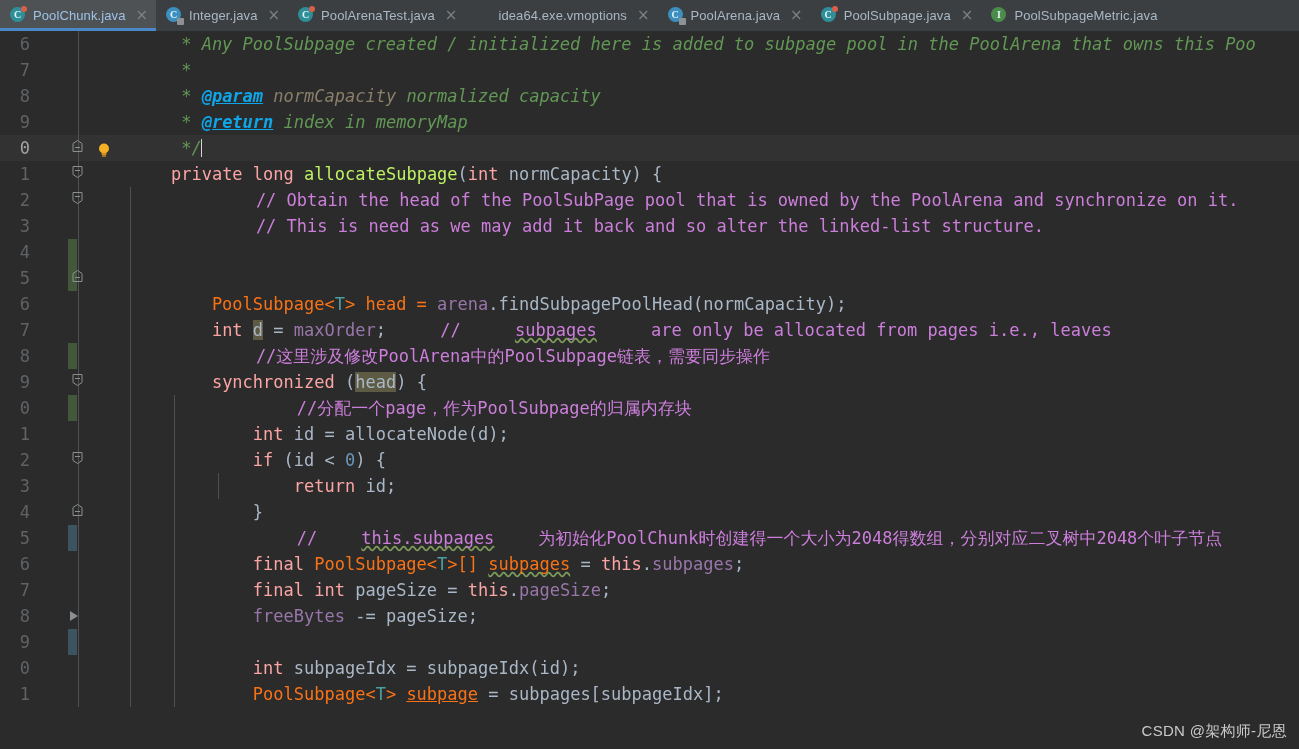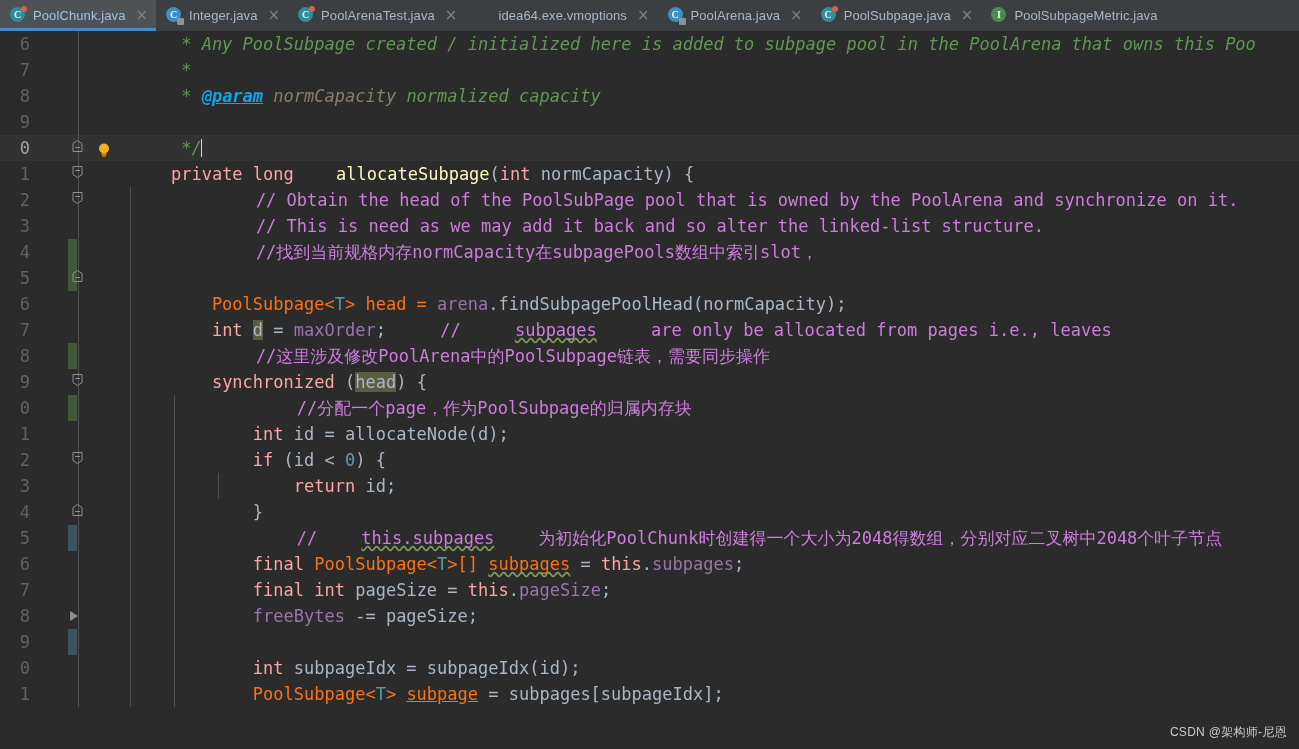--- a/index.html
+++ b/index.html
@@ -163,37 +163,37 @@
   
   .c-doc      { color: #629755; font-style: italic; }
   .c-doctag   { color: #0ea5e9; font-style: italic; font-weight: bold; text-decoration: underline; }
   .c-docval   { color: #8a7f6a; font-style: italic; }
   .c-comment  { color: #cc7edb; margin-left: 44px; }
   .c-kw       { color: #fca5a5; }
   .c-type     { color: #f97316; }
   .c-gen      { color: #4d9e9e; }
   .c-ident    { color: #a9b7c6; }
   .c-field    { color: #9876aa; }
-  .c-method   { color: #fef9c3; margin-left: 32px; }
+  .c-method   { color: #bef264; }
   .c-num      { color: #6897bb; }
   .c-punc     { color: #a9b7c6; }
   .hl         { background: #5d5b43; }
   .warn       { text-decoration: underline wavy #7c9a5a; text-decoration-skip-ink: none; }
   .under      { text-decoration: underline; }
   .caret {
     display: inline-block; width: 1px; height: 18px;
     background: #d4d4d4; vertical-align: -3px;
     margin: 0 -1px;
   }
 
   
   .watermark {
     position: absolute; right: 12px; bottom: 8px;
     font-family: "Liberation Sans", sans-serif;
-    font-size: 12px;
+    font-size: 15px;
     color: #c9c9c9;
     letter-spacing: 0.3px;
   }
 </style>
 </head>
 <body>
 
 <div class="ide">
 
   <div class="tabbar" id="tabbar">
@@ -249,39 +249,39 @@
         </span>
         <span class="tab-label">PoolSubpageMetric.java</span>
       </div>
     </div>
 
   <div class="editor">
     <div class="rows" id="rows">
         <div class="row"><div class="vline"></div><div class="gutter-num">6</div><div class="code"><span class="c-doc">     * Any PoolSubpage created / initialized here is added to subpage pool in the PoolArena that owns this Poo</span></div></div>
         <div class="row"><div class="vline"></div><div class="gutter-num">7</div><div class="code"><span class="c-doc">     *</span></div></div>
         <div class="row"><div class="vline"></div><div class="gutter-num">8</div><div class="code"><span class="c-doc">     * </span><span class="c-doctag">@param</span><span class="c-docval"> normCapacity</span><span class="c-doc"> normalized capacity</span></div></div>
-        <div class="row"><div class="vline"></div><div class="gutter-num">9</div></div>
+        <div class="row"><div class="vline"></div><div class="gutter-num">9</div><div class="code"><span class="c-doc">     * </span><span class="c-doctag">@return</span><span class="c-doc"> index in memoryMap</span></div></div>
         <div class="row current"><div class="vline"></div><div class="gutter-num">0</div><div class="fold"><svg width="11" height="15" viewBox="0 0 11 15">
               <path d="M5.5 0.5 L10 3.5 L10 11.5 L1 11.5 L1 3.5 Z" fill="none" stroke="#8a8f92"></path>
               <line x1="3" y1="7.5" x2="8" y2="7.5" stroke="#8a8f92"></line>
             </svg></div><div class="bulb"><svg width="16" height="16" viewBox="0 0 16 16">
               <circle cx="8" cy="6.5" r="5" fill="#f5b024"></circle>
               <rect x="5.5" y="11" width="5" height="2" rx="0.6" fill="#c98f1c"></rect>
               <rect x="6" y="13.2" width="4" height="1.6" rx="0.6" fill="#c98f1c"></rect>
             </svg></div><div class="code"><span class="c-doc">     */</span><span class="caret"></span></div></div>
         <div class="row"><div class="vline"></div><div class="gutter-num">1</div><div class="fold"><svg width="11" height="15" viewBox="0 0 11 15">
               <path d="M1 0.5 L10 0.5 L10 8.5 L5.5 11.5 L1 8.5 Z" fill="none" stroke="#8a8f92"></path>
               <line x1="3" y1="4.5" x2="8" y2="4.5" stroke="#8a8f92"></line>
             </svg></div><div class="code"><span class="c-punc">    </span><span class="c-kw">private</span><span class="c-punc"> </span><span class="c-kw">long</span><span class="c-punc"> </span><span class="c-method">allocateSubpage</span><span class="c-punc">(</span><span class="c-kw">int</span><span class="c-punc"> normCapacity) {</span></div></div>
         <div class="row"><div class="vline"></div><div class="gutter-num">2</div><div class="fold"><svg width="11" height="15" viewBox="0 0 11 15">
               <path d="M1 0.5 L10 0.5 L10 8.5 L5.5 11.5 L1 8.5 Z" fill="none" stroke="#8a8f92"></path>
               <line x1="3" y1="4.5" x2="8" y2="4.5" stroke="#8a8f92"></line>
             </svg></div><div class="indent" style="left: 130px;"></div><div class="code"><span class="c-comment">        // Obtain the head of the PoolSubPage pool that is owned by the PoolArena and synchronize on it.</span></div></div>
         <div class="row"><div class="vline"></div><div class="gutter-num">3</div><div class="indent" style="left: 130px;"></div><div class="code"><span class="c-comment">        // This is need as we may add it back and so alter the linked-list structure.</span></div></div>
-        <div class="row"><div class="vcs green"></div><div class="vline"></div><div class="gutter-num">4</div><div class="indent" style="left: 130px;"></div><div class="code"><span class="c-comment">        //找到当前规格内存normCapacity在subpagePools数组中索引slot，</span></div></div>
+        <div class="row"><div class="vcs green"></div><div class="vline"></div><div class="gutter-num">4</div><div class="indent" style="left: 130px;"></div></div>
         <div class="row"><div class="vcs green"></div><div class="vline"></div><div class="gutter-num">5</div><div class="fold"><svg width="11" height="15" viewBox="0 0 11 15">
               <path d="M5.5 0.5 L10 3.5 L10 11.5 L1 11.5 L1 3.5 Z" fill="none" stroke="#8a8f92"></path>
               <line x1="3" y1="7.5" x2="8" y2="7.5" stroke="#8a8f92"></line>
             </svg></div><div class="indent" style="left: 130px;"></div></div>
         <div class="row"><div class="vline"></div><div class="gutter-num">6</div><div class="indent" style="left: 130px;"></div><div class="code"><span class="c-type">        PoolSubpage&lt;</span><span class="c-gen">T</span><span class="c-type">&gt; head = </span><span class="c-field">arena</span><span class="c-punc">.</span><span class="c-ident">findSubpagePoolHead</span><span class="c-punc">(normCapacity);</span></div></div>
         <div class="row"><div class="vline"></div><div class="gutter-num">7</div><div class="indent" style="left: 130px;"></div><div class="code"><span class="c-punc">        </span><span class="c-kw">int</span><span class="c-punc"> </span><span class="c-ident hl">d</span><span class="c-punc"> = </span><span class="c-field">maxOrder</span><span class="c-punc">; </span><span class="c-comment">// </span><span class="c-comment warn">subpages</span><span class="c-comment"> are only be allocated from pages i.e., leaves</span></div></div>
         <div class="row"><div class="vcs green"></div><div class="vline"></div><div class="gutter-num">8</div><div class="indent" style="left: 130px;"></div><div class="code"><span class="c-comment">        //这里涉及修改PoolArena中的PoolSubpage链表，需要同步操作</span></div></div>
         <div class="row"><div class="vline"></div><div class="gutter-num">9</div><div class="fold"><svg width="11" height="15" viewBox="0 0 11 15">
               <path d="M1 0.5 L10 0.5 L10 8.5 L5.5 11.5 L1 8.5 Z" fill="none" stroke="#8a8f92"></path>
               <line x1="3" y1="4.5" x2="8" y2="4.5" stroke="#8a8f92"></line>

